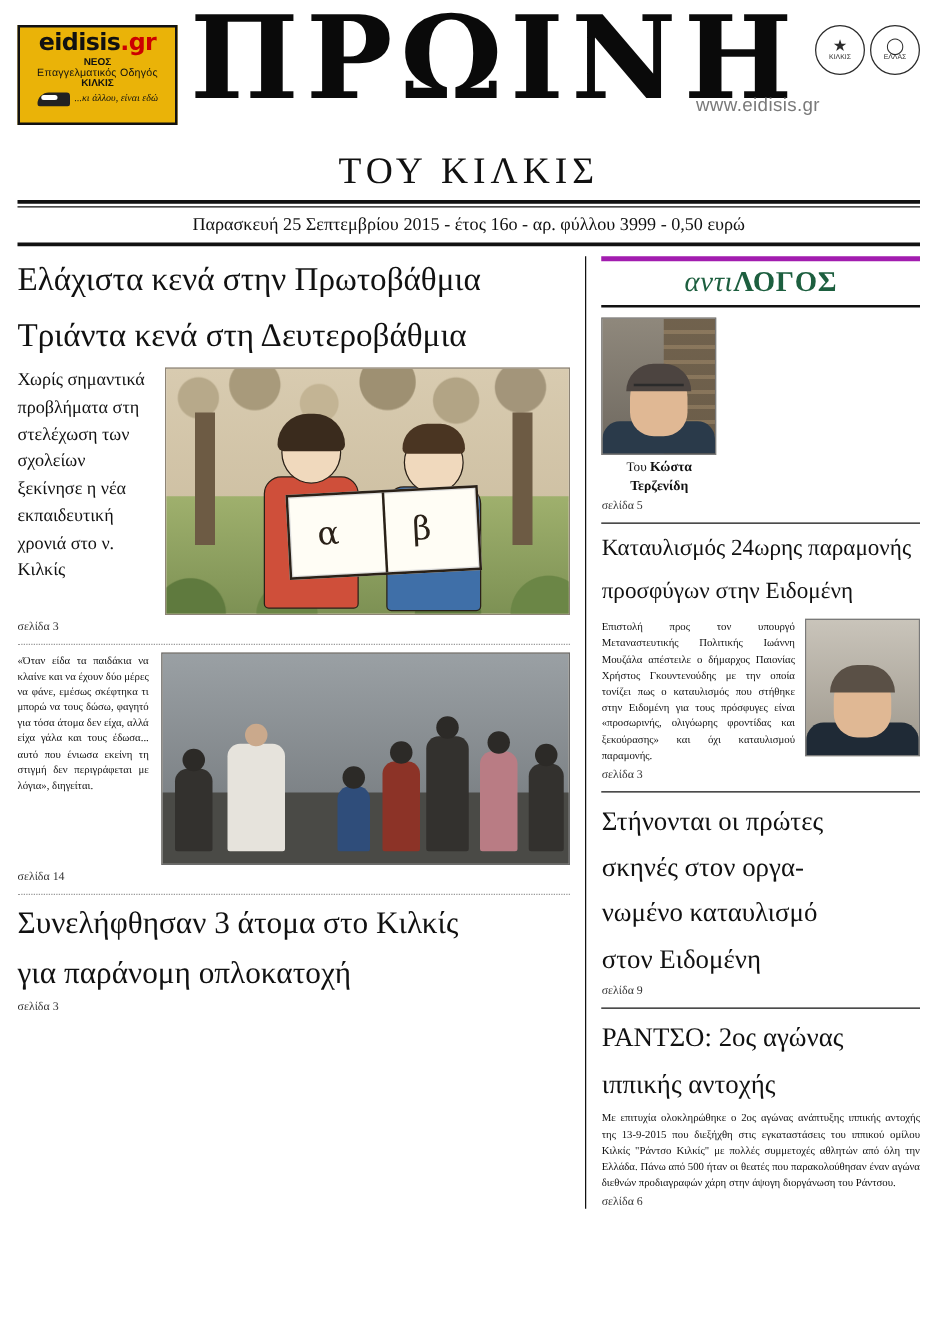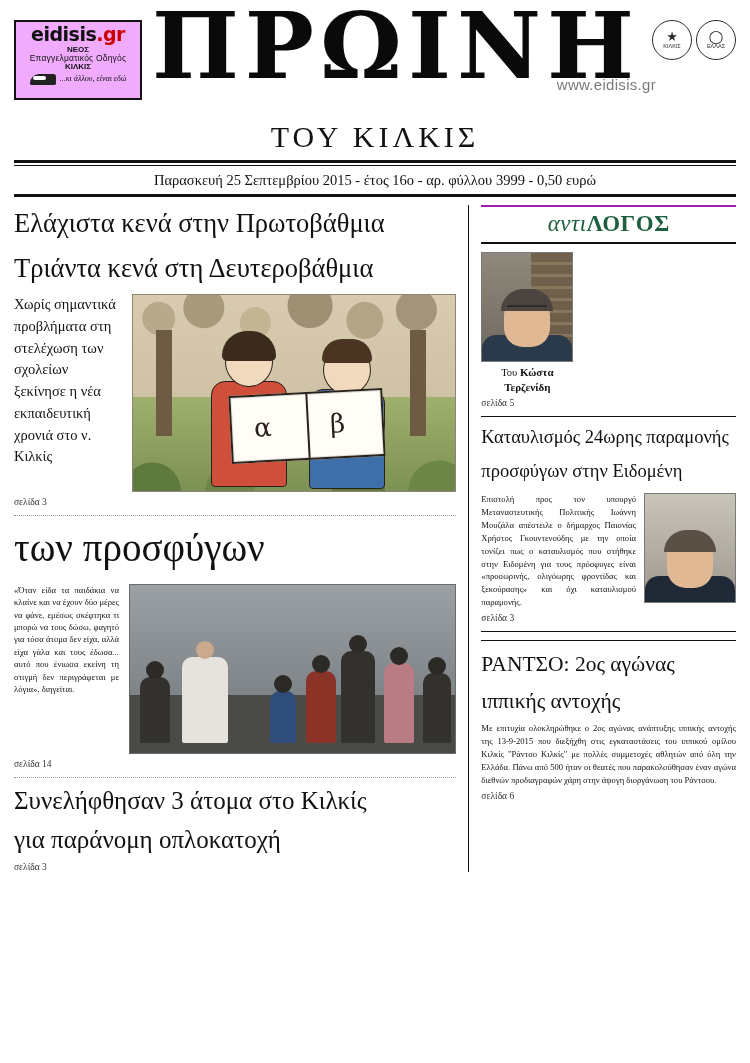--- a/index.html
+++ b/index.html
@@ -32,21 +32,21 @@
   }
   .logo-box {
     width: 128px;
     height: 80px;
     border: 2px solid #111;
     margin-top: 20px;
     box-sizing: border-box;
     padding: 3px 4px;
     text-align: center;
     line-height: 1.05;
-    background: #f0abfc;
+    background: #eab308;
     flex: 0 0 auto;
   }
   .logo-title {
     font-family: "DejaVu Sans", sans-serif;
     font-weight: bold;
     font-size: 19px;
     color: #111;
     letter-spacing: -0.5px;
   }
   .logo-title .dotgr { color: #c00; }
@@ -246,21 +246,21 @@
     width: 105px;
     flex: 0 0 auto;
     font-family: "Liberation Serif", serif;
     font-size: 8.6px;
     line-height: 1.45;
     text-align: justify;
   }
 
   
   .antilogos {
-    border-top: 2px solid #a21caf;
+    border-top: 4px solid #a21caf;
     border-bottom: 2px solid #111;
     text-align: center;
     padding: 4px 0 5px 0;
     margin-bottom: 8px;
   }
   .antilogos .anti {
     font-family: "Liberation Serif", serif;
     font-style: italic;
     font-size: 23px;
     color: #1d5f3f;
@@ -526,21 +526,20 @@
               <span class="ab b">β</span>
             </div>
           </div>
         </div>
         <div class="caption-page">σελίδα 3</div>
       </div>
 
       <div class="hr-dash"></div>
 
       <div>
-        <div class="hl2">των προσφύγων</div>
 
         <div class="lead-row">
           <div class="smallcol">«Όταν είδα τα παιδάκια να κλαίνε και να έχουν δύο μέρες να φάνε, εμέσως σκέφτηκα τι μπορώ να τους δώσω, φαγητό για τόσα άτομα δεν είχα, αλλά είχα γάλα και τους έδωσα... αυτό που ένιωσα εκείνη τη στιγμή δεν περιγράφεται με λόγια», διηγείται.</div>
           <div class="photo ill2">
             <div class="bg"></div>
             <div class="ground2"></div>
             <div class="fig white" style="left:16%;width:46px;height:86px;">
                 <span class="h"></span>
               </div>
             <div class="fig" style="left:3%;width:30px;height:66px;">
@@ -618,20 +617,27 @@
               <div class="pface"></div>
               <div class="phair"></div>
             </div>
           </div>
         </div>
         <div class="pagenum">σελίδα 3</div>
       </div>
 
       <div class="rsep"></div>
 
+      <div>
+        <div class="r-hl-big">Στήνονται οι πρώτες</div>
+        <div class="r-hl-big">σκηνές στον οργα-</div>
+        <div class="r-hl-big">νωμένο καταυλισμό</div>
+        <div class="r-hl-big">στον Ειδομένη</div>
+        <div class="pagenum">σελίδα 9</div>
+      </div>
 
       <div class="rsep"></div>
 
       <div>
         <div class="r-hl-big">ΡΑΝΤΣΟ: 2ος αγώνας</div>
         <div class="r-hl-big">ιππικής αντοχής</div>
         <div class="r-body" style="margin-top:6px;">Με επιτυχία ολοκληρώθηκε ο 2ος αγώνας ανάπτυξης ιππικής αντοχής της 13-9-2015  που διεξήχθη στις εγκαταστάσεις του ιππικού ομίλου Κιλκίς "Ράντσο Κιλκίς" με πολλές συμμετοχές αθλητών από όλη την Ελλάδα. Πάνω από 500 ήταν οι θεατές που παρακολούθησαν έναν αγώνα διεθνών προδιαγραφών χάρη στην άψογη διοργάνωση του Ράντσου.</div>
         <div class="pagenum">σελίδα 6</div>
       </div>
 

